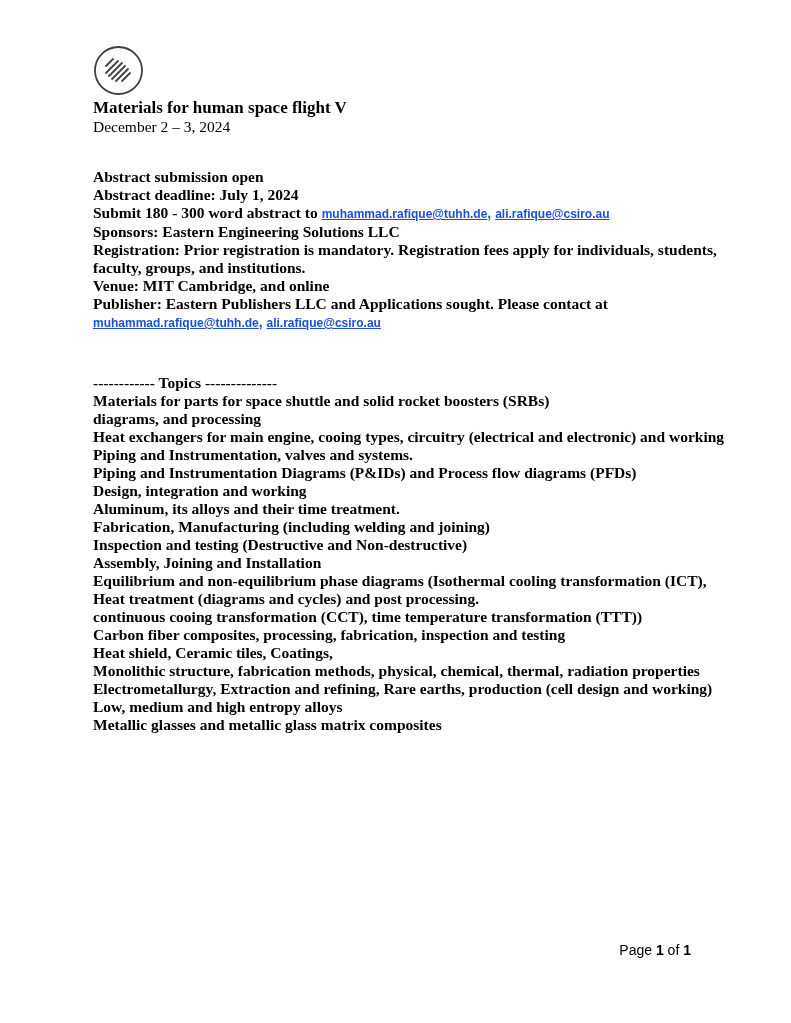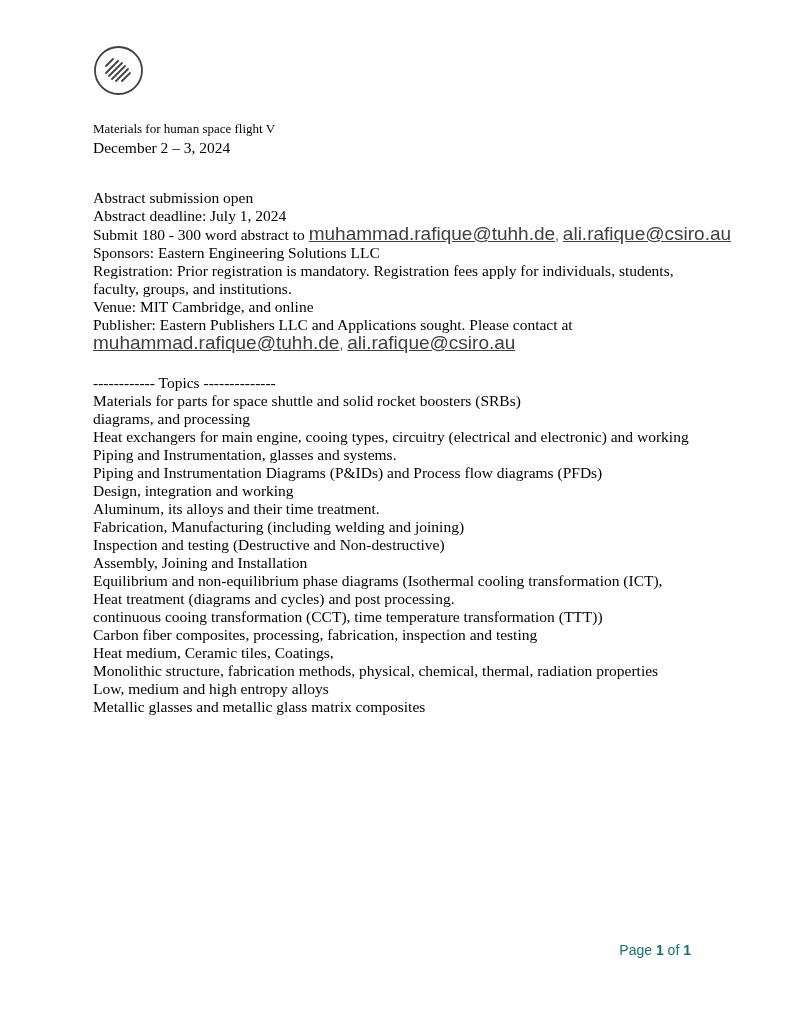--- a/index.html
+++ b/index.html
@@ -22,60 +22,62 @@
     position: absolute;
     left: 93px;
     top: 45px;
     width: 616px;
   }
   .logo-wrap {
     width: 51px;
     height: 51px;
   }
   .doc-title {
-    margin-top: 22px;
-    font-size: 13px;
+    margin-top: 1px;
+    font-size: 17px;
     line-height: 21px;
-    font-weight: normal;
+    font-weight: bold;
     white-space: nowrap;
   }
   .doc-date {
     line-height: 18px;
     white-space: nowrap;
   }
   .details-block {
     margin-top: 32px;
+    font-weight: bold;
   }
   .topics-block {
-    margin-top: 21px;
+    margin-top: 42px;
+    font-weight: bold;
   }
   .line {
     line-height: 18px;
     white-space: nowrap;
   }
   a.email-link {
     font-family: "Liberation Sans", sans-serif;
-    font-size: 19px;
-    color: #404040;
+    font-size: 12px;
+    color: #1d4ed8;
     text-decoration: underline;
     cursor: pointer;
   }
   .email-sep {
     font-family: "Liberation Sans", sans-serif;
     font-size: 14px;
     color: #0563C1;
   }
   .footer {
     position: absolute;
     top: 941px;
     right: 100px;
     font-family: "Liberation Sans", sans-serif;
     font-size: 14px;
     line-height: 18px;
-    color: #0f766e;
+    color: #000000;
     white-space: nowrap;
   }
   .footer .pg-num {
     font-weight: bold;
   }
 </style>
 </head>
 <body>
 
 <div class="page">
@@ -108,33 +110,34 @@
       <div class="line">Venue: MIT Cambridge, and online</div>
       <div class="line">Publisher: Eastern Publishers LLC and Applications sought. Please contact at</div>
       <div class="line"><a class="email-link">muhammad.rafique@tuhh.de</a><span class="email-sep">, </span><a class="email-link">ali.rafique@csiro.au</a></div>
     </div>
 
     <div class="topics-block">
       <div class="line">------------ Topics --------------</div>
       <div class="line">Materials for parts for space shuttle and solid rocket boosters (SRBs)</div>
       <div class="line">diagrams, and processing</div>
       <div class="line">Heat exchangers for main engine, cooing types, circuitry (electrical and electronic) and working</div>
-      <div class="line">Piping and Instrumentation, glasses and systems.</div>
+      <div class="line">Piping and Instrumentation, valves and systems.</div>
       <div class="line">Piping and Instrumentation Diagrams (P&amp;IDs) and Process flow diagrams (PFDs)</div>
       <div class="line">Design, integration and working</div>
       <div class="line">Aluminum, its alloys and their time treatment.</div>
       <div class="line">Fabrication, Manufacturing (including welding and joining)</div>
       <div class="line">Inspection and testing (Destructive and Non-destructive)</div>
       <div class="line">Assembly, Joining and Installation</div>
       <div class="line">Equilibrium and non-equilibrium phase diagrams (Isothermal cooling transformation (ICT),</div>
       <div class="line">Heat treatment (diagrams and cycles) and post processing.</div>
       <div class="line">continuous cooing transformation (CCT), time temperature transformation (TTT))</div>
       <div class="line">Carbon fiber composites, processing, fabrication, inspection and testing</div>
-      <div class="line">Heat medium, Ceramic tiles, Coatings,</div>
+      <div class="line">Heat shield, Ceramic tiles, Coatings,</div>
       <div class="line">Monolithic structure, fabrication methods, physical, chemical, thermal, radiation properties</div>
+      <div class="line">Electrometallurgy, Extraction and refining, Rare earths, production (cell design and working)</div>
       <div class="line">Low, medium and high entropy alloys</div>
       <div class="line">Metallic glasses and metallic glass matrix composites</div>
     </div>
 
   </div>
 
   <div class="footer"><span>Page </span><span class="pg-num">1</span><span> of </span><span class="pg-num">1</span></div>
 </div>
 
 </body></html>

